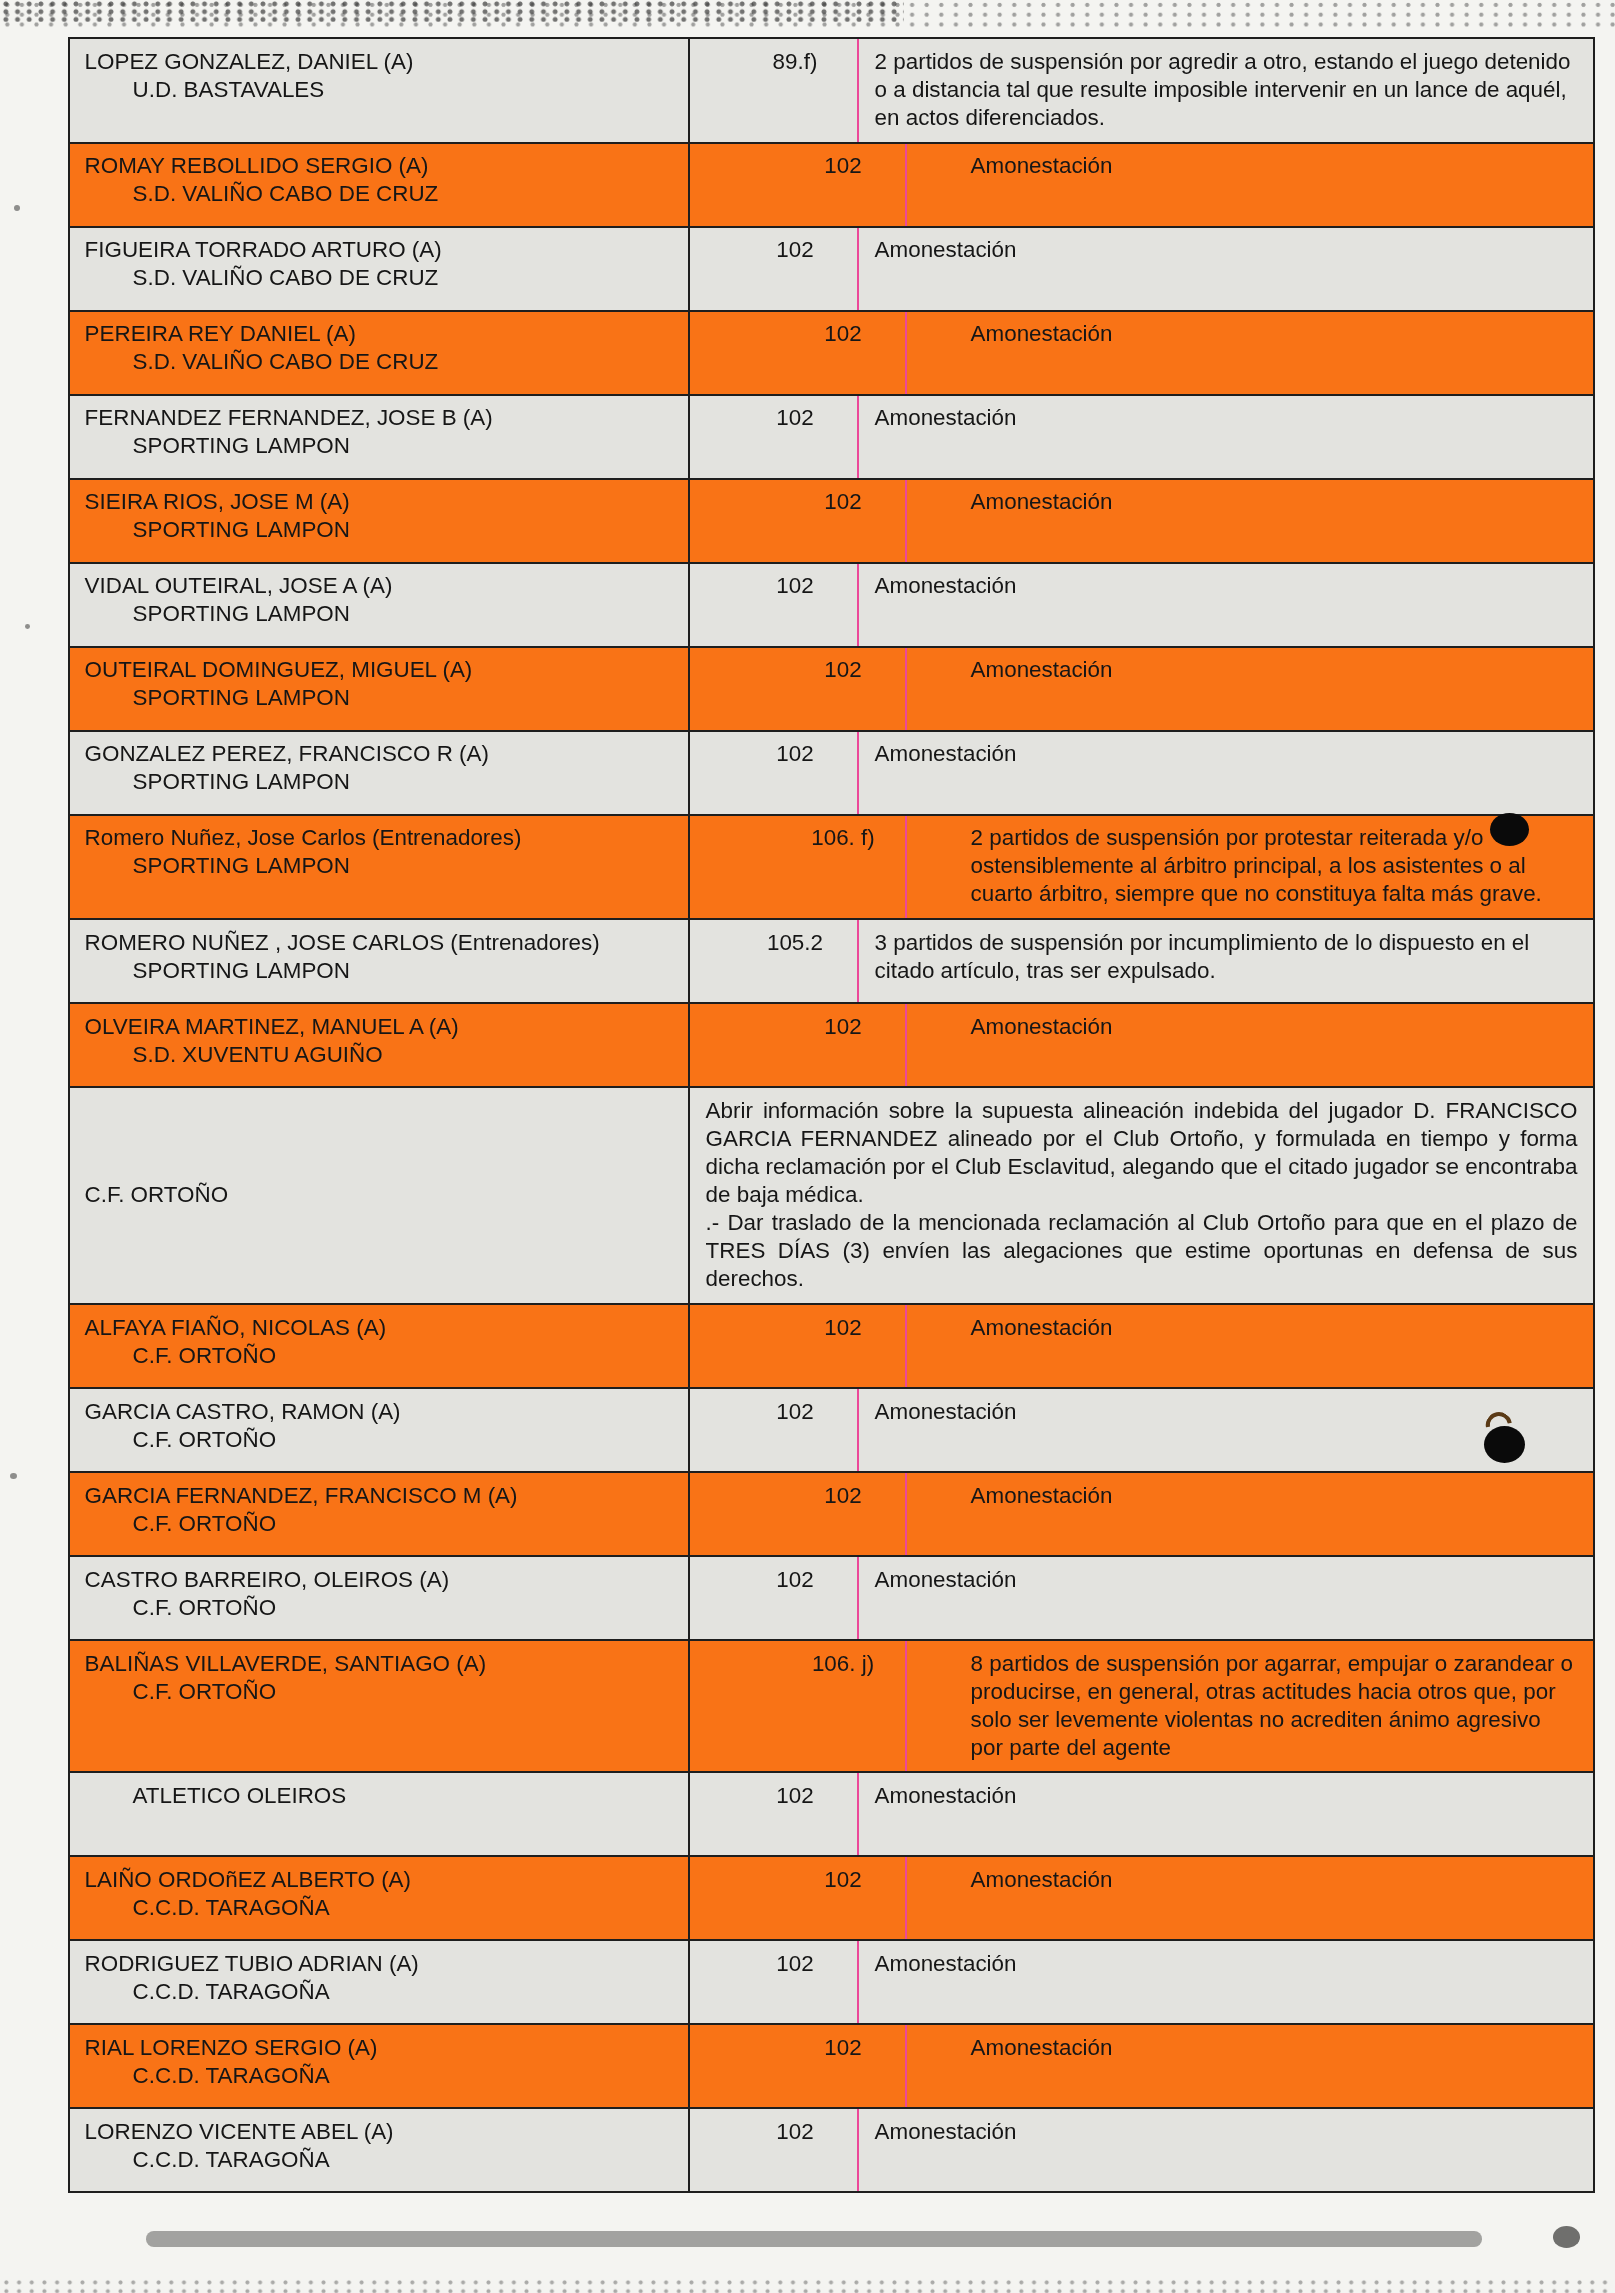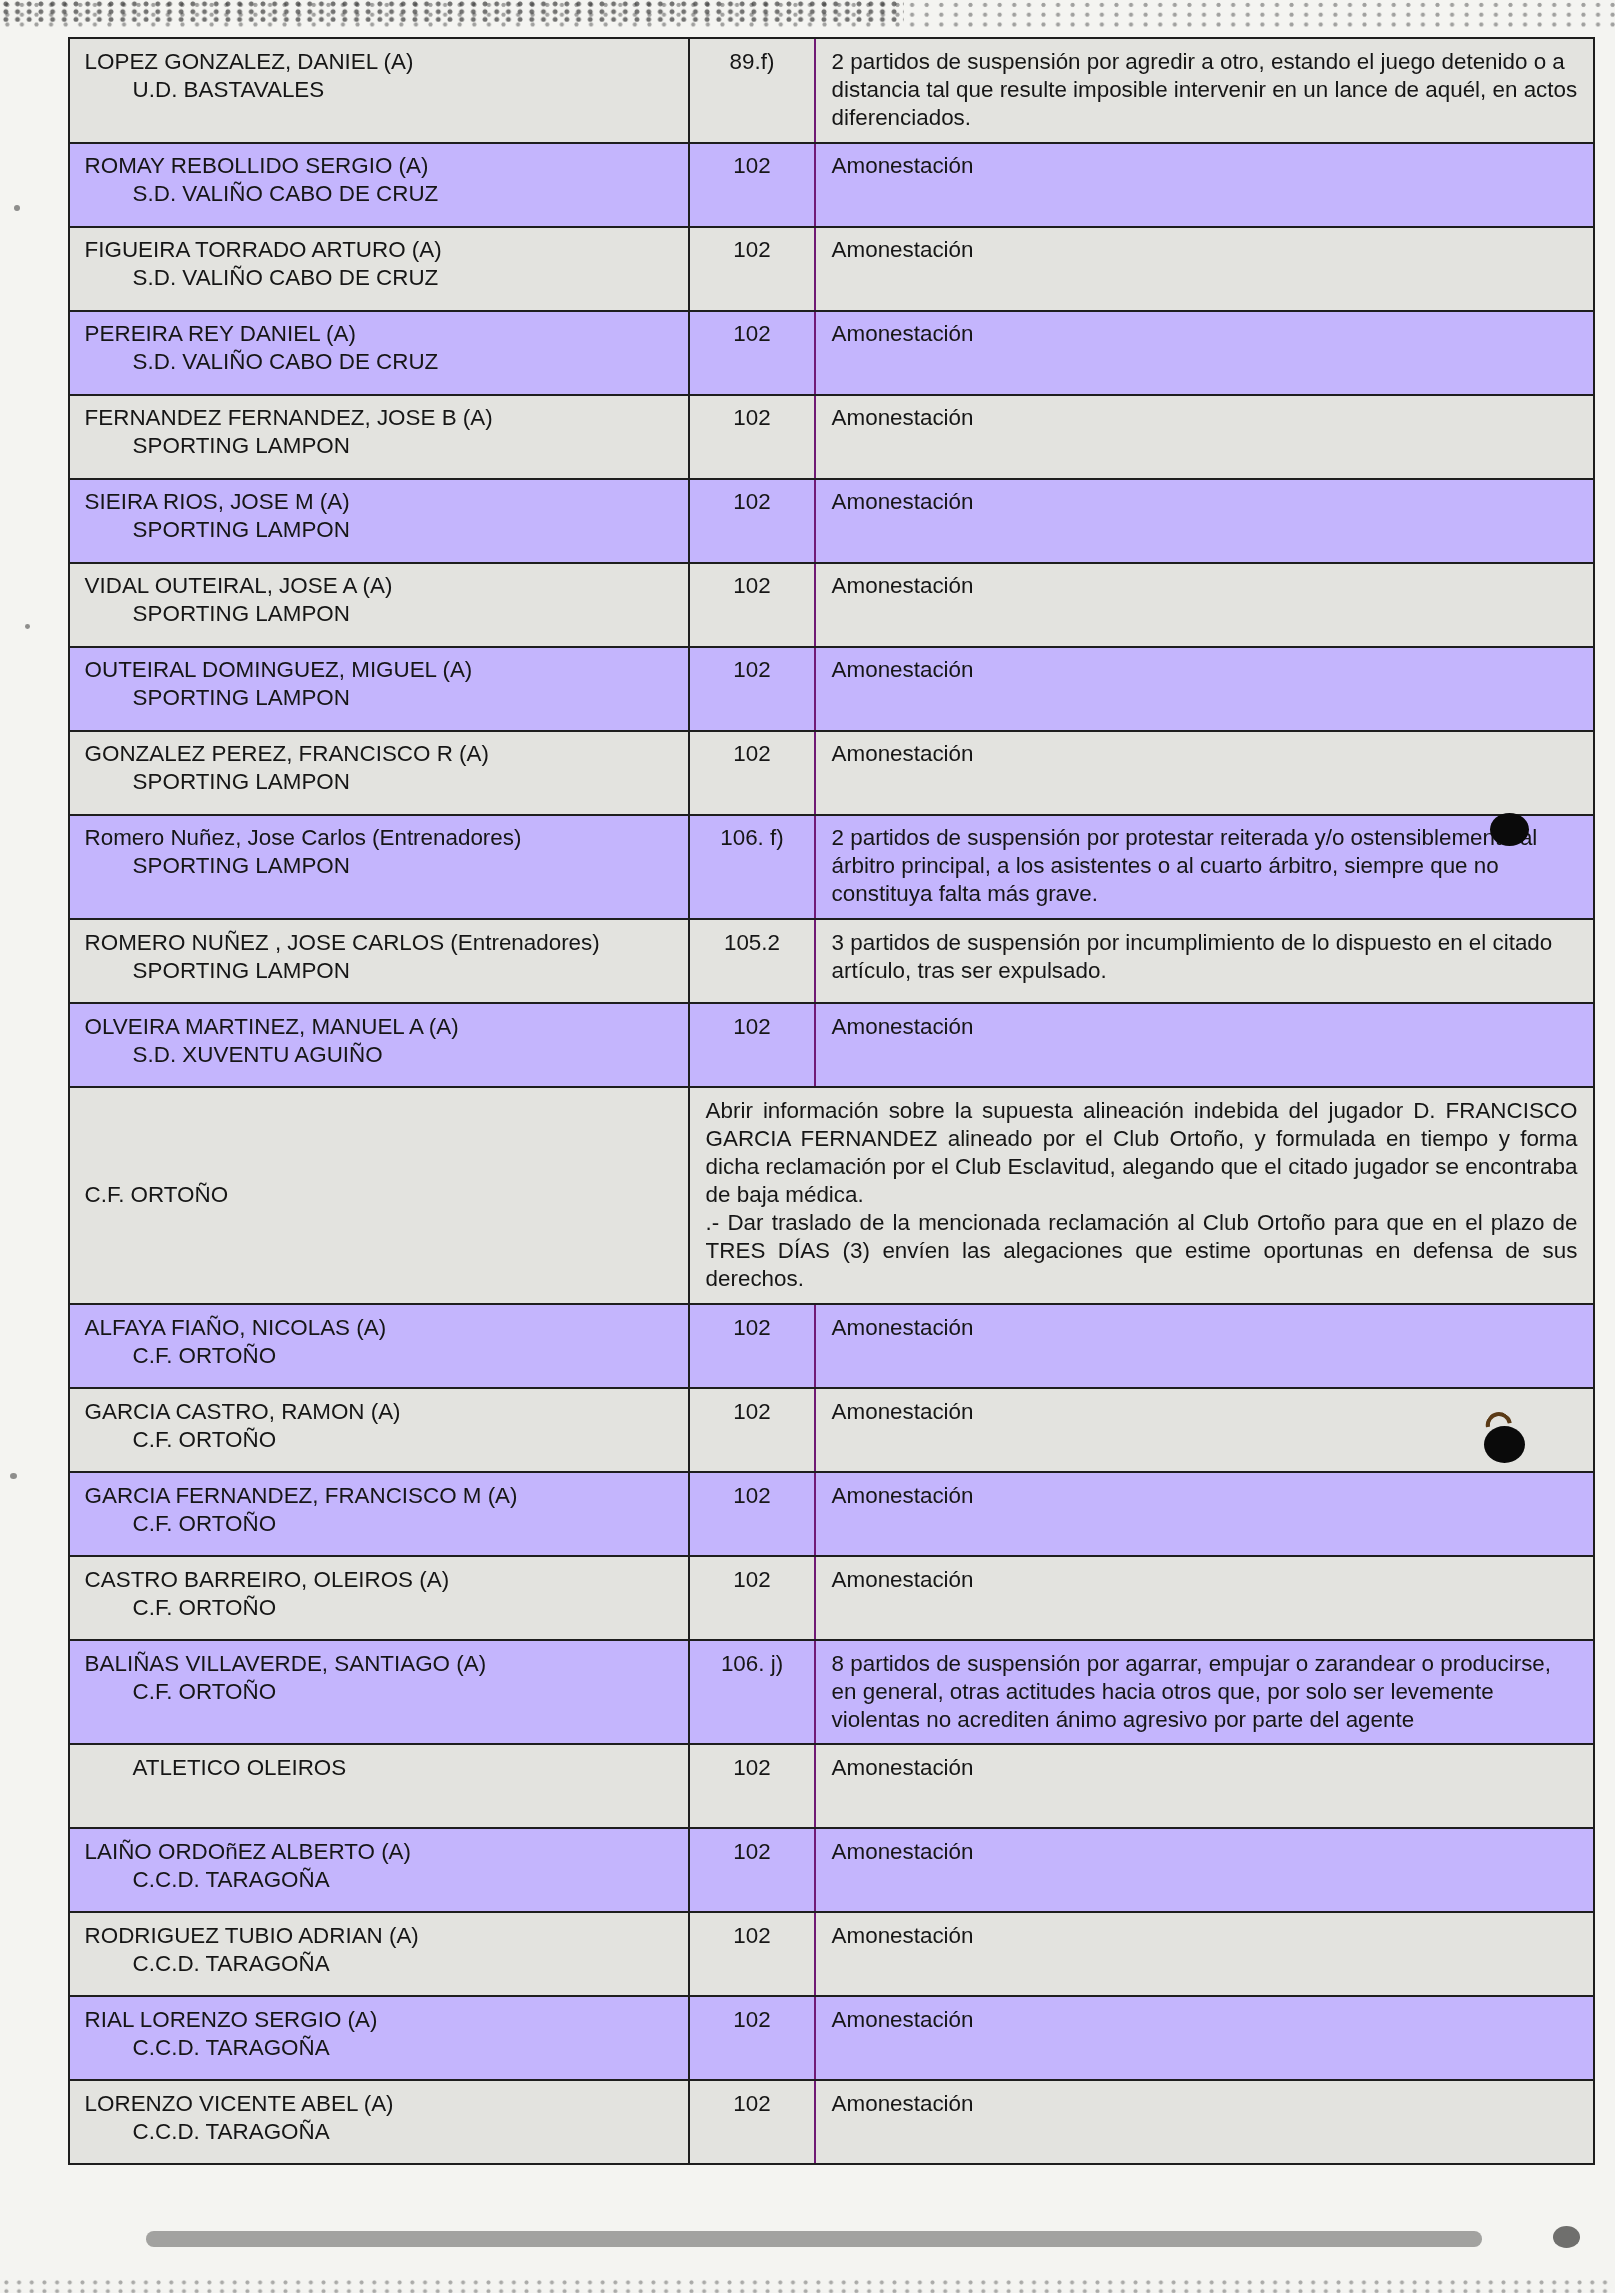--- a/index.html
+++ b/index.html
@@ -59,35 +59,36 @@
   
   .sanctions-table {
     position:absolute; left:68px; top:37px; width:1527px;
     border:2.9px solid #1e1e1e;
     box-sizing:border-box;
     background:#fbfbf9;
   }
   .row { display:flex; border-top:2px solid #1e1e1e; min-height:84px; box-sizing:border-box; }
   .row:first-child { border-top:none; }
   .row.shaded { background:#e3e3df; }
-  .row:not(.shaded) { background:#c4b5fd; }
+  .row:not(.shaded) { background:#f97316;gap:48px; }
   .cell { box-sizing:border-box; font-size:22.4px; line-height:28px; }
   .name-cell {
     width:620px; flex:0 0 620px;
     border-right:2px solid #1e1e1e;
     padding:8.8px 9.8px 9.8px 14.6px;
   }
   .merged .name-cell { display:flex; flex-direction:column; justify-content:center; }
   .pname { white-space:nowrap; }
   .pclub { white-space:nowrap;margin-left:48px; }
   .art-cell {
     width:126px; flex:0 0 126px;
-    border-right:2px solid #701a75;
+    border-right:2px solid #ec4899;
     text-align:center;
     padding:8.8px 3.9px 9.8px 3.9px;
+    margin-left:43px;
   }
   .sanc-cell {
     flex:1 1 auto;
     padding:8.8px 15.6px 9.8px 15.6px;
     white-space:pre-line;
   }
   .merged .sanc-cell { text-align:justify; }
 </style>
 </head>
 <body>

